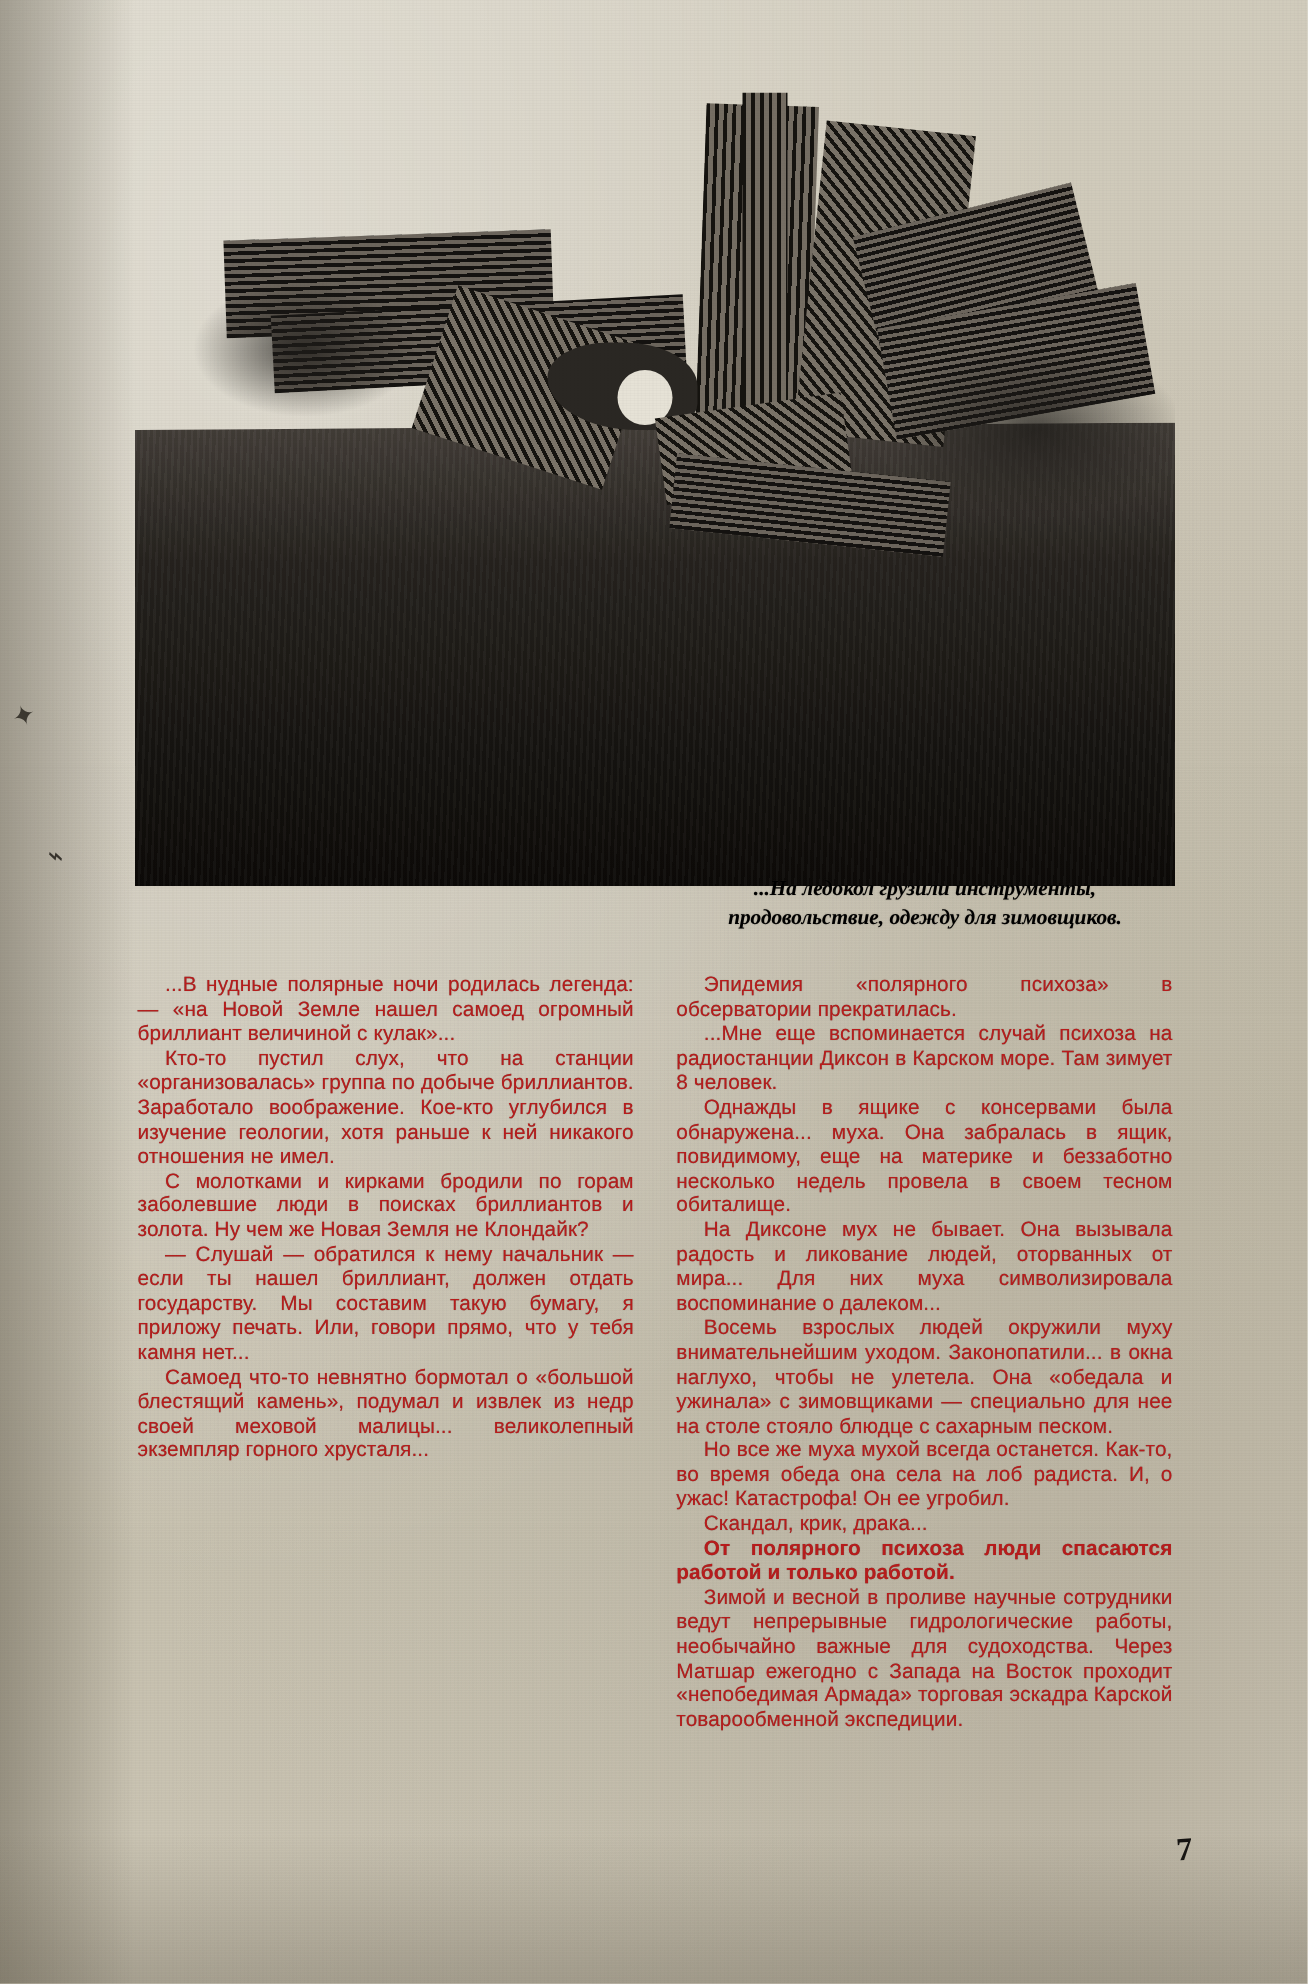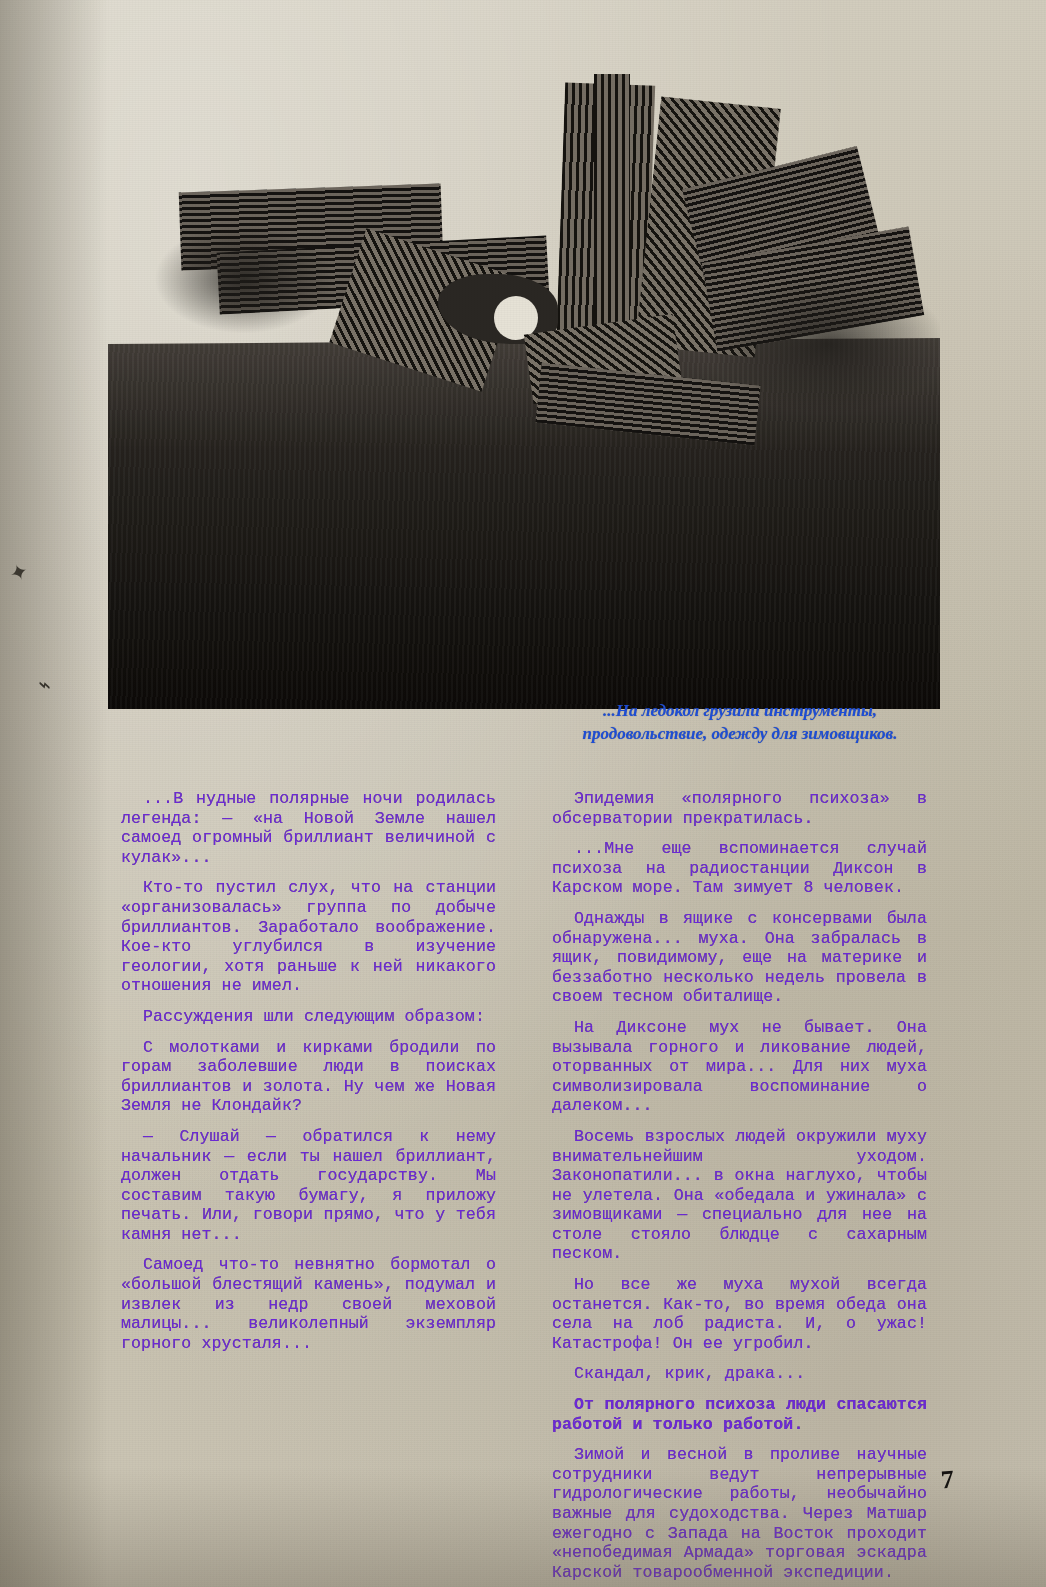--- a/index.html
+++ b/index.html
@@ -67,39 +67,39 @@
   .smudge{
     position:absolute;border-radius:50%;
     background:radial-gradient(ellipse,rgba(30,28,25,.75),rgba(30,28,25,0) 70%);
   }
 
   .caption{
     position:absolute;left:540px;top:700px;width:400px;
     text-align:center;
     font-style:italic;font-weight:bold;
     font-size:17px;line-height:1.35;
-    color:#1d4ed8;
+    color:#000000;
     font-family:"Liberation Serif", serif;
     text-shadow:0 0 1px rgba(60,55,45,.5);
   }
 
   
   .cols{
     position:absolute;left:110px;top:778px;width:828px;
     display:flex;gap:34px;
   }
   .col{width:397px;}
   .col p{
-    margin:11px;
+    margin:0;
     font-size:16.6px;
     line-height:19.6px;
     text-align:justify;
-    color:#6d28d9;
+    color:#b91c1c;
     text-indent:22px;
-    font-family:Liberation Mono, monospace;
+    font-family:Liberation Sans, sans-serif;
     letter-spacing:.1px;
     text-shadow:0 0 .6px rgba(40,36,28,.55);
   }
   .col p.b{font-weight:bold;}
 
   .folio{
     position:absolute;right:92px;bottom:92px;
     font-size:26px;font-weight:bold;color:#141210;
     font-family:"Liberation Serif", serif;
     transform:rotate(-4deg);
@@ -130,30 +130,29 @@
     <div class="smudge" style="left:600px;top:200px;width:240px;height:140px;"></div>
   </div>
 </div>
 
 <div class="caption">...На ледокол грузили инструменты, продовольствие, одежду для зимовщиков.</div>
 
 <div class="cols">
   <div class="col">
     <p>...В нудные полярные ночи родилась легенда: — «на Новой Земле нашел самоед огромный бриллиант величиной с кулак»...</p>
     <p>Кто-то пустил слух, что на станции «организовалась» группа по добыче бриллиантов. Заработало воображение. Кое-кто углубился в изучение геологии, хотя раньше к ней никакого отношения не имел.</p>
-    <p>Рассуждения шли следующим образом:</p>
     <p>С молотками и кирками бродили по горам заболевшие люди в поисках бриллиантов и золота. Ну чем же Новая Земля не Клондайк?</p>
     <p>— Слушай — обратился к нему начальник — если ты нашел бриллиант, должен отдать государству. Мы составим такую бумагу, я приложу печать. Или, говори прямо, что у тебя камня нет...</p>
     <p>Самоед что-то невнятно бормотал о «большой блестящий камень», подумал и извлек из недр своей меховой малицы... великолепный экземпляр горного хрусталя...</p>
   </div>
   <div class="col">
     <p>Эпидемия «полярного психоза» в обсерватории прекратилась.</p>
     <p>...Мне еще вспоминается случай психоза на радиостанции Диксон в Карском море. Там зимует 8 человек.</p>
     <p>Однажды в ящике с консервами была обнаружена... муха. Она забралась в ящик, повидимому, еще на материке и беззаботно несколько недель провела в своем тесном обиталище.</p>
-    <p>На Диксоне мух не бывает. Она вызывала горного и ликование людей, оторванных от мира... Для них муха символизировала воспоминание о далеком...</p>
+    <p>На Диксоне мух не бывает. Она вызывала радость и ликование людей, оторванных от мира... Для них муха символизировала воспоминание о далеком...</p>
     <p>Восемь взрослых людей окружили муху внимательнейшим уходом. Законопатили... в окна наглухо, чтобы не улетела. Она «обедала и ужинала» с зимовщиками — специально для нее на столе стояло блюдце с сахарным песком.</p>
     <p>Но все же муха мухой всегда останется. Как-то, во время обеда она села на лоб радиста. И, о ужас! Катастрофа! Он ее угробил.</p>
     <p>Скандал, крик, драка...</p>
     <p class="b">От полярного психоза люди спасаются работой и только работой.</p>
     <p>Зимой и весной в проливе научные сотрудники ведут непрерывные гидрологические работы, необычайно важные для судоходства. Через Матшар ежегодно с Запада на Восток проходит «непобедимая Армада» торговая эскадра Карской товарообменной экспедиции.</p>
   </div>
 </div>
 
 <div class="folio">7</div>
 

